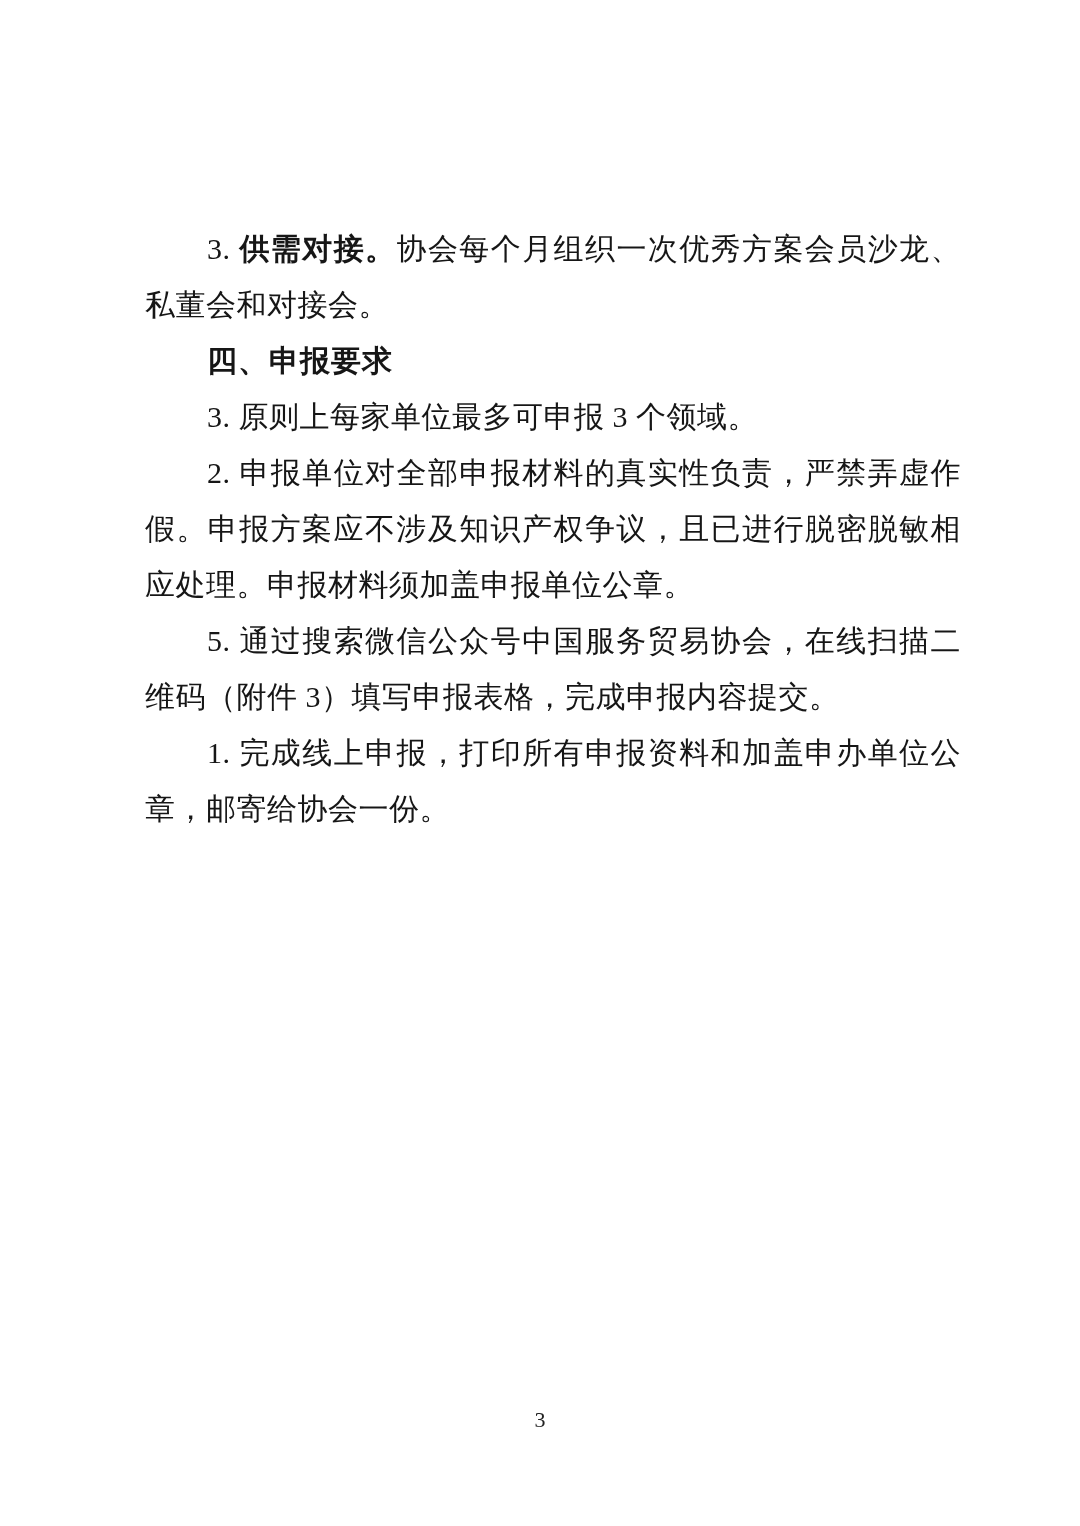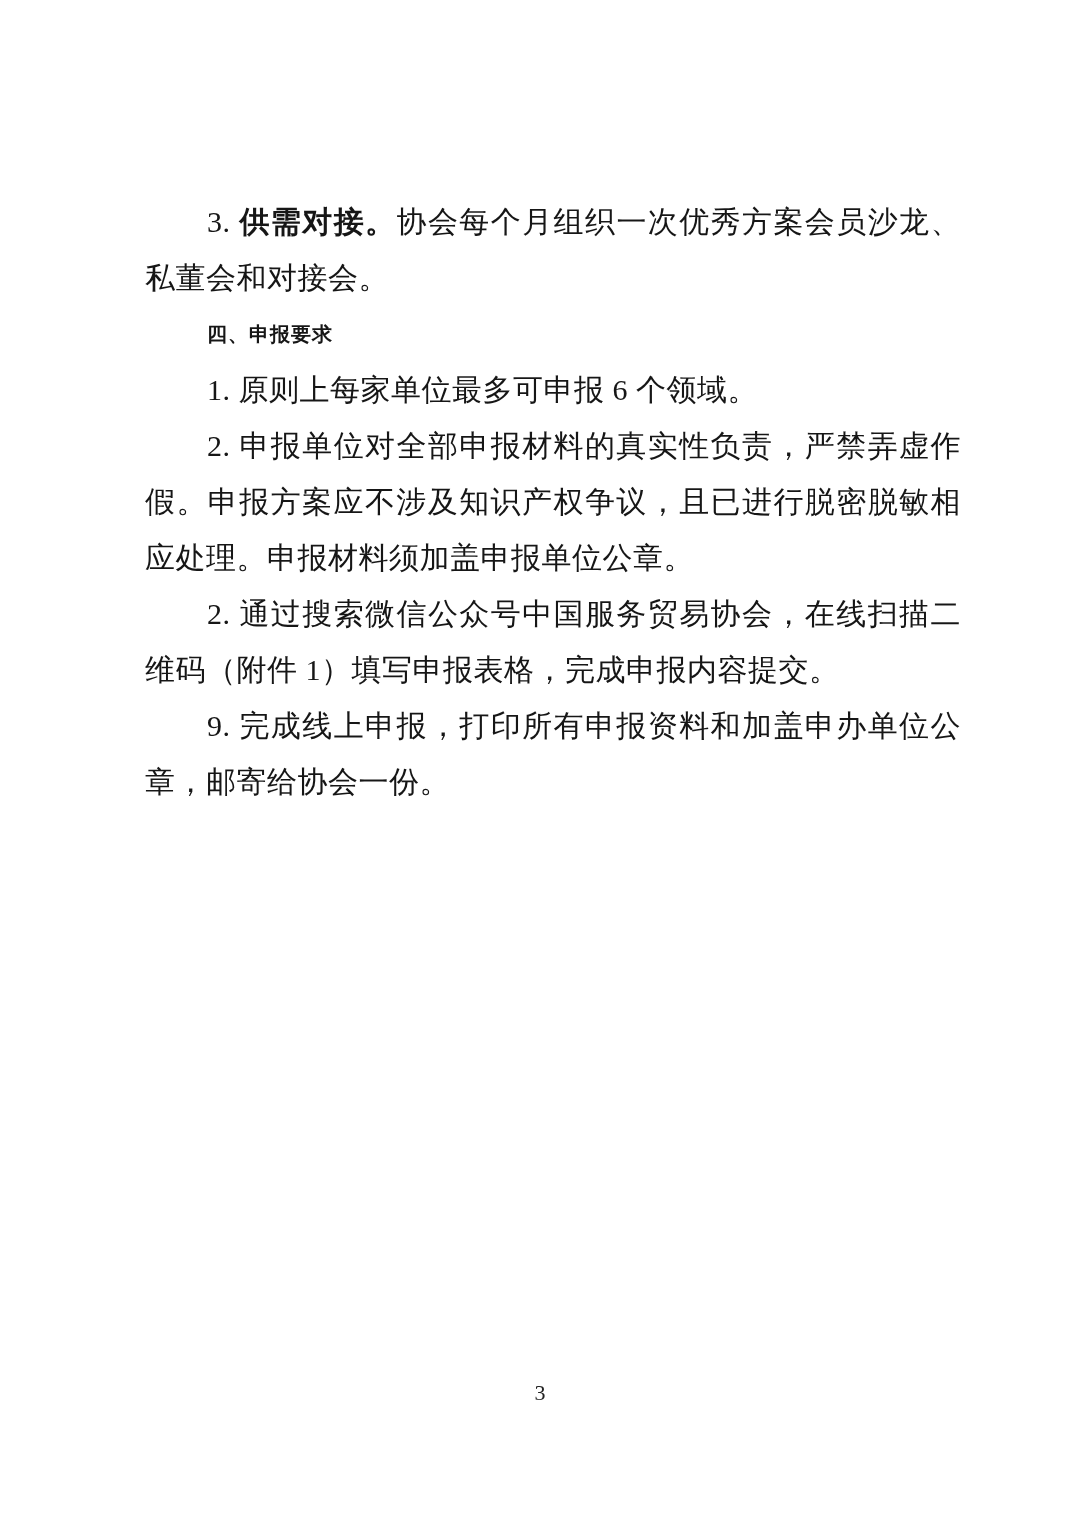--- a/index.html
+++ b/index.html
@@ -12,41 +12,42 @@
     position: relative;
     background: #ffffff;
     color: #161616;
     font-family: "Liberation Serif", serif;
     overflow: hidden;
   }
   .page {
     position: absolute;
     inset: 0;
     background: #ffffff;
+    margin-top: 27px;
   }
   .page-content {
     position: absolute;
     left: 145px;
     top: 194px;
     width: 816px;
   }
   .paragraph {
     margin: 0;
     font-size: 30px;
     line-height: 56px;
     text-align: justify;
     text-justify: inter-character;
     text-indent: 62px;
     font-family: "Liberation Serif", serif;
     font-weight: 400;
     letter-spacing: 0.5px;
   }
   .heading {
     margin: 0;
-    font-size: 20px;
+    font-size: 30px;
     line-height: 56px;
     text-indent: 62px;
     font-family: "Liberation Sans", sans-serif;
     font-weight: 700;
     letter-spacing: 1px;
   }
   .bold-lead {
     font-weight: 700;
   }
   .page-number {
@@ -61,19 +62,19 @@
     font-family: "Liberation Serif", serif;
   }
 </style>
 </head>
 <body>
 
 <div class="page">
   <div class="page-content">
       <p class="paragraph"><span>3. </span><span class="bold-lead">供需对接。</span>协会每个月组织一次优秀方案会员沙龙、私董会和对接会。</p>
       <h2 class="heading">四、申报要求</h2>
-      <p class="paragraph">1. 原则上每家单位最多可申报 6 个领域。</p>
+      <p class="paragraph">3. 原则上每家单位最多可申报 3 个领域。</p>
       <p class="paragraph">2. 申报单位对全部申报材料的真实性负责，严禁弄虚作假。申报方案应不涉及知识产权争议，且已进行脱密脱敏相应处理。申报材料须加盖申报单位公章。</p>
-      <p class="paragraph">2. 通过搜索微信公众号中国服务贸易协会，在线扫描二维码（附件 1）填写申报表格，完成申报内容提交。</p>
-      <p class="paragraph">9. 完成线上申报，打印所有申报资料和加盖申办单位公章，邮寄给协会一份。</p>
+      <p class="paragraph">5. 通过搜索微信公众号中国服务贸易协会，在线扫描二维码（附件 3）填写申报表格，完成申报内容提交。</p>
+      <p class="paragraph">1. 完成线上申报，打印所有申报资料和加盖申办单位公章，邮寄给协会一份。</p>
     </div>
   <div class="page-number">3</div>
 </div>
 
 </body></html>

